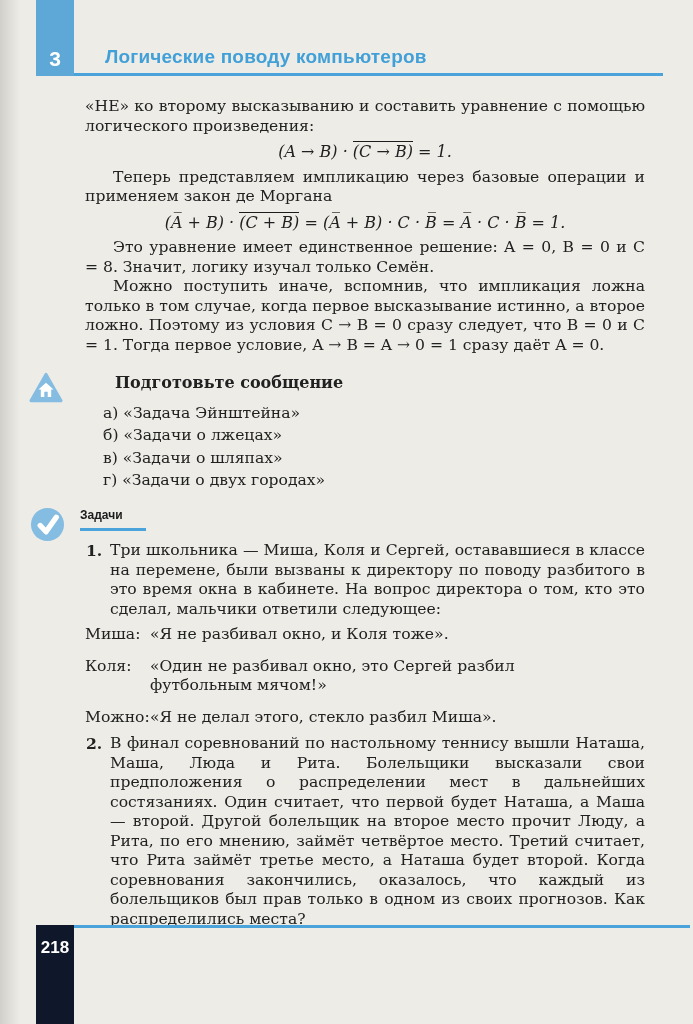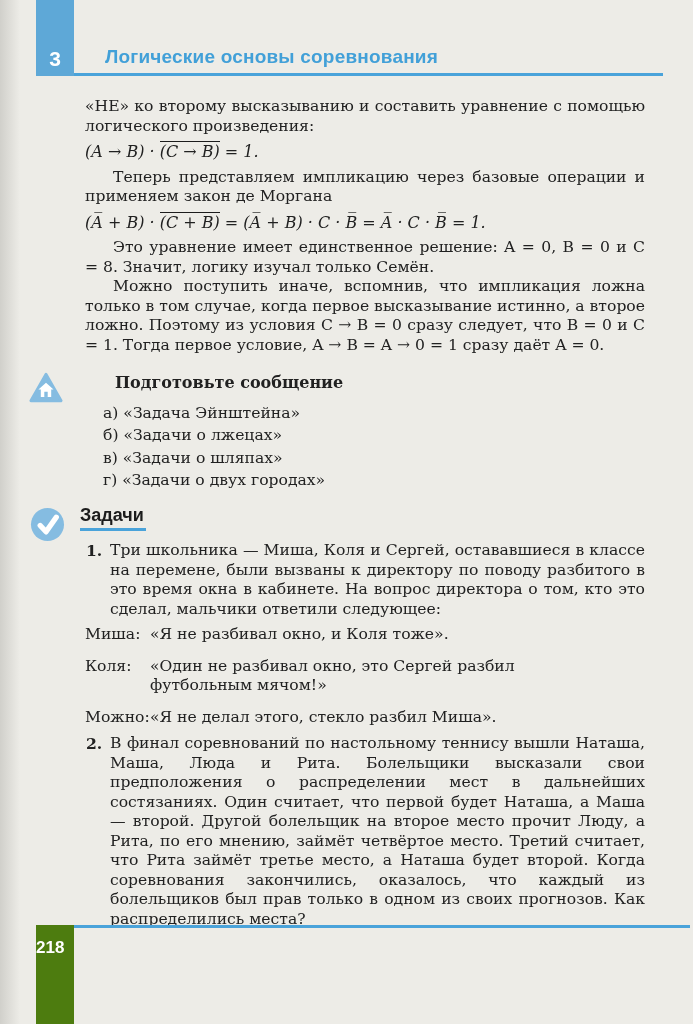--- a/index.html
+++ b/index.html
@@ -30,68 +30,68 @@
   }
   .chapter-rule{ position:absolute; left:74px; top:73px; width:589px; height:3px; background:#4aa3da; }
   
   .content{
     position:absolute; left:85px; top:97px; width:560px;
     font-size:15.6px; line-height:19.5px; text-align:justify;
   }
   .content p{ margin:0; }
   .indent{ text-indent:28px; }
   .formula{
-    text-align:left; font-style:italic; font-size:16px;
+    text-align:center; font-style:italic; font-size:16px;
     margin:5px 0 6px 0; text-indent:0;
   }
   .ob{
     display:inline-block; border-top:1.4px solid #1c1c1c;
     padding-top:1px; line-height:1.1;
   }
   
   .homework{ position:relative; margin-top:18px; }
   .hw-icon{ position:absolute; left:-56px; top:-1px; width:34px; height:31px; }
   .hw-heading{ font-weight:bold; font-size:16px; margin:0 0 11px 30px; text-align:left; }
   .hw-list{ list-style:none; margin:0; padding:0 0 0 18px; }
   .hw-list li{ text-align:left; margin-bottom:3px; }
   
   .tasks{ position:relative; margin-top:15px; }
   .tasks-icon{ position:absolute; left:-55px; top:1px; width:35px; height:35px; }
   .tasks-heading{
     font-family:"Liberation Sans", sans-serif; font-weight:bold;
-    font-size:18px; color:#1c1c1c; margin:0 0 3px -5px; text-align:left;
+    font-size:12px; color:#1c1c1c; margin:0 0 3px -5px; text-align:left;
   }
   .tasks-rule{ width:66px; height:3px; background:#4aa3da; margin:0 0 10px -5px; }
   .task{ position:relative; padding-left:25px; margin-bottom:3px; }
   .task-num{ position:absolute; left:1px; top:0; font-weight:bold; }
   .dialogue{
     display:grid; grid-template-columns:65px 400px;
     margin:6px 0 7px -25px; text-align:left; row-gap:12px;
   }
   .outro{ margin-top:7px; }
   
   .page-num-box{
     position:absolute; left:36px; top:925px; width:38px; height:99px;
-    background:#4d7c0f; 
+    background:#0f172a; text-align:center;
   }
   .page-num-box span{
     display:block; margin-top:13px; color:#ffffff;
     font-family:"Liberation Sans", sans-serif; font-weight:bold; font-size:17px;
   }
   .footer-rule{ position:absolute; left:74px; top:925px; width:616px; height:3px; background:#4aa3da; }
 </style>
 </head>
 <body>
 
 <div class="page">
 
   <div class="chapter-box">
     <span>3</span>
   </div>
-  <div class="chapter-title">Логические основы соревнования</div>
+  <div class="chapter-title">Логические поводу компьютеров</div>
   <div class="chapter-rule"></div>
 
   <div class="content">
 
     <p>«НЕ» ко второму высказыванию и составить уравнение с помощью логического произведения:</p>
 
     <div class="formula"><span>(A → B)</span><span> · </span><span class="ob">(C → B)</span><span> = 1.</span></div>
 
     <p class="indent">Теперь представляем импликацию через базовые операции и применяем закон де Моргана</p>
 

